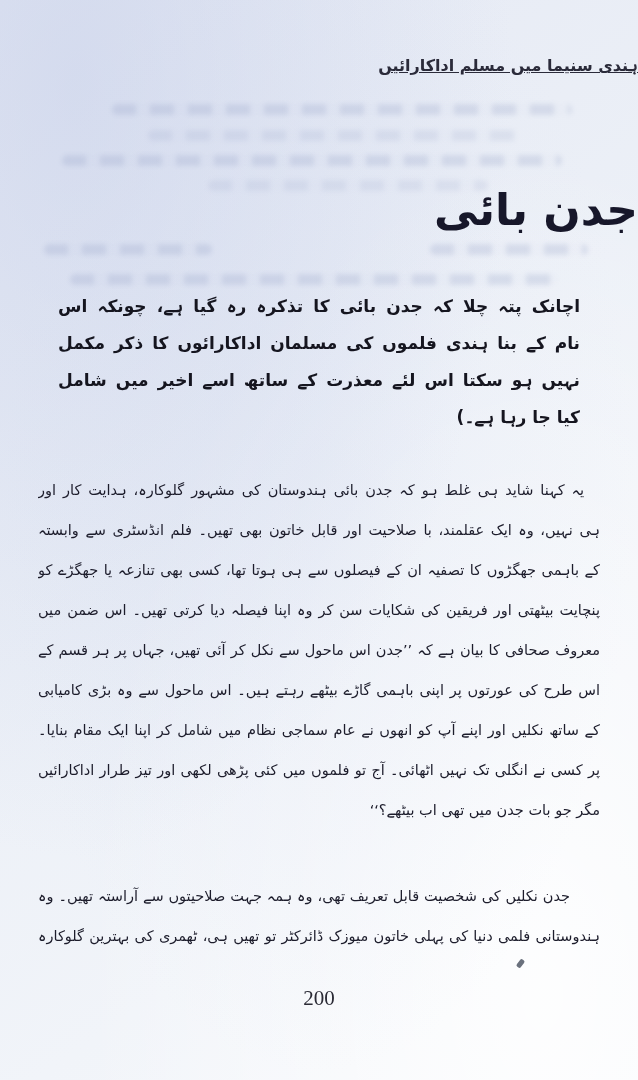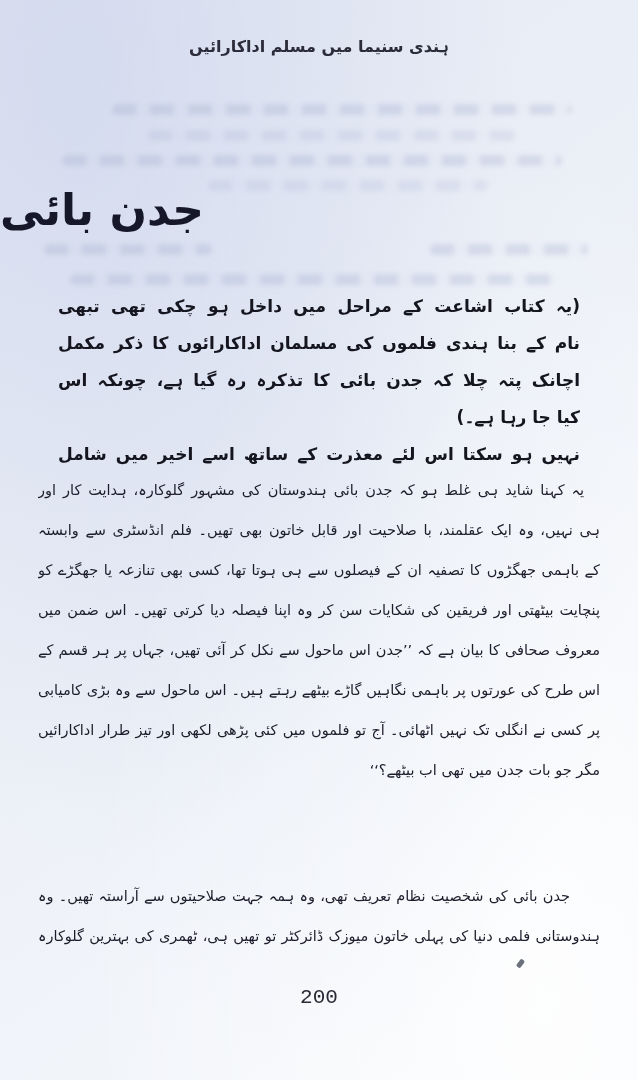--- a/index.html
+++ b/index.html
@@ -10,44 +10,45 @@
     direction:rtl;
     background:
       radial-gradient(ellipse at 12% 8%, rgba(185,196,228,0.40), transparent 55%),
       radial-gradient(ellipse at 50% 45%, rgba(222,228,243,0.35), transparent 70%),
       radial-gradient(ellipse at 85% 92%, rgba(255,255,255,0.85), transparent 60%),
       linear-gradient(145deg, #e5e9f4 0%, #ecf0f7 45%, #f6f8fb 100%);
     color:#1d1d2c;
   }
 
   .running-header {
-    position:absolute; top:37px; left:0; right:0;
-    text-align:center; font-size:16px; font-weight:600; color:#2b2b3a;
+    position:absolute; top:56px; left:0; right:0;
+    text-align:right; font-size:16px; font-weight:600; color:#2b2b3a;
     letter-spacing:0.5px;
+    text-decoration:underline;
   }
 
   
   .ghost {
     position:absolute; height:11px; border-radius:6px;
     filter:blur(2.5px); opacity:0.45;
     background:repeating-linear-gradient(90deg,
       rgba(146,158,196,0.55) 0 24px,
       rgba(146,158,196,0.06) 24px 38px);
   }
   .g1 { top:104px; right:66px;  width:460px; }
   .g2 { top:130px; right:120px; width:370px; opacity:0.30; }
   .g3 { top:155px; left:62px;   width:500px; }
   .g4 { top:180px; right:150px; width:280px; opacity:0.28; }
   .g5 { top:244px; left:44px;   width:168px; }
   .g6 { top:244px; right:50px;  width:158px; }
   .g7 { top:274px; left:70px;   width:488px; }
 
   .chapter-title {
     position:absolute; top:184px; left:0; right:0;
-    text-align:left; font-size:44px; font-weight:bold; color:#17172a;
+    text-align:right; font-size:44px; font-weight:bold; color:#17172a;
   }
 
   .note {
     position:absolute; top:288px; right:58px; left:58px;
     font-weight:bold; font-size:17px; color:#15151f;
   }
   .note .line { height:37px; line-height:37px; overflow:hidden; }
 
   .body-para { position:absolute; right:38px; left:38px; font-size:14.5px; color:#1c1c2b; }
   .para1 { top:470px; }
@@ -55,21 +56,21 @@
   .body-para .line { height:40px; line-height:40px; overflow:hidden; }
 
   .line.full { text-align:justify; text-align-last:justify; }
   .line.last { text-align:start; }
   .indent-sm { text-indent:16px; }
   .indent-md { text-indent:30px; }
 
   .page-number {
     position:absolute; top:986px; left:0; right:0;
     text-align:center; direction:ltr;
-    font-family:Liberation Mono, monospace; font-size:21px; color:#2a2a35;
+    font-family:Liberation Serif, serif; font-size:21px; color:#2a2a35;
   }
 
   .scan-artifact {
     position:absolute; top:959px; left:518px; width:5px; height:9px;
     background:#3a4252; border-radius:2px; transform:rotate(38deg); opacity:0.75;
   }
 </style>
 </head>
 <body>
 
@@ -81,40 +82,40 @@
   <div class="ghost g2"></div>
   <div class="ghost g3"></div>
   <div class="ghost g4"></div>
   <div class="ghost g5"></div>
   <div class="ghost g6"></div>
   <div class="ghost g7"></div>
 
   <div class="chapter-title">جدن بائی</div>
 
   <div class="note">
-    <div class="line full">(یہ کتاب اشاعت کے مراحل میں داخل ہو چکی تھی تبھی</div>
+    <div class="line full">اچانک پتہ چلا کہ جدن بائی کا تذکرہ رہ گیا ہے، چونکہ اس</div>
     <div class="line full">نام کے بنا ہندی فلموں کی مسلمان اداکارائوں کا ذکر مکمل</div>
-    <div class="line full">اچانک پتہ چلا کہ جدن بائی کا تذکرہ رہ گیا ہے، چونکہ اس</div>
+    <div class="line full">نہیں ہو سکتا اس لئے معذرت کے ساتھ اسے اخیر میں شامل</div>
     <div class="line last">کیا جا رہا ہے۔)</div>
-    <div class="line full">نہیں ہو سکتا اس لئے معذرت کے ساتھ اسے اخیر میں شامل</div>
   </div>
 
   <div class="body-para para1">
     <div class="line full indent-sm">یہ کہنا شاید ہی غلط ہو کہ جدن بائی ہندوستان کی مشہور گلوکارہ، ہدایت کار اور موسیقار</div>
     <div class="line full">ہی نہیں، وہ ایک عقلمند، با صلاحیت اور قابل خاتون بھی تھیں۔ فلم انڈسٹری سے وابستہ لوگوں</div>
     <div class="line full">کے باہمی جھگڑوں کا تصفیہ ان کے فیصلوں سے ہی ہوتا تھا، کسی بھی تنازعہ یا جھگڑے کو لے کر</div>
     <div class="line full">پنچایت بیٹھتی اور فریقین کی شکایات سن کر وہ اپنا فیصلہ دیا کرتی تھیں۔ اس ضمن میں ایک</div>
     <div class="line full">معروف صحافی کا بیان ہے کہ ’’جدن اس ماحول سے نکل کر آئی تھیں، جہاں پر ہر قسم کے لوگ</div>
-    <div class="line full">اس طرح کی عورتوں پر باہمی نگاہیں گاڑے بیٹھے رہتے ہیں۔ اس ماحول سے وہ بڑی کامیابی</div>
+    <div class="line full">اس طرح کی عورتوں پر اپنی باہمی گاڑے بیٹھے رہتے ہیں۔ اس ماحول سے وہ بڑی کامیابی</div>
+    <div class="line full">کے ساتھ نکلیں اور اپنے آپ کو انھوں نے عام سماجی نظام میں شامل کر اپنا ایک مقام بنایا۔</div>
     <div class="line full">پر کسی نے انگلی تک نہیں اٹھائی۔ آج تو فلموں میں کئی پڑھی لکھی اور تیز طرار اداکارائیں ہیں،</div>
     <div class="line last">مگر جو بات جدن میں تھی اب بیٹھے؟‘‘</div>
   </div>
 
   <div class="body-para para2">
-    <div class="line full indent-md">جدن بائی کی شخصیت نظام تعریف تھی، وہ ہمہ جہت صلاحیتوں سے آراستہ تھیں۔ وہ</div>
+    <div class="line full indent-md">جدن نکلیں کی شخصیت قابل تعریف تھی، وہ ہمہ جہت صلاحیتوں سے آراستہ تھیں۔ وہ</div>
     <div class="line full">ہندوستانی فلمی دنیا کی پہلی خاتون میوزک ڈائرکٹر تو تھیں ہی، ٹھمری کی بہترین گلوکارہ اور</div>
   </div>
 
   <div class="page-number">200</div>
 
   <div class="scan-artifact"></div>
 
 </div>
 
 </body></html>

